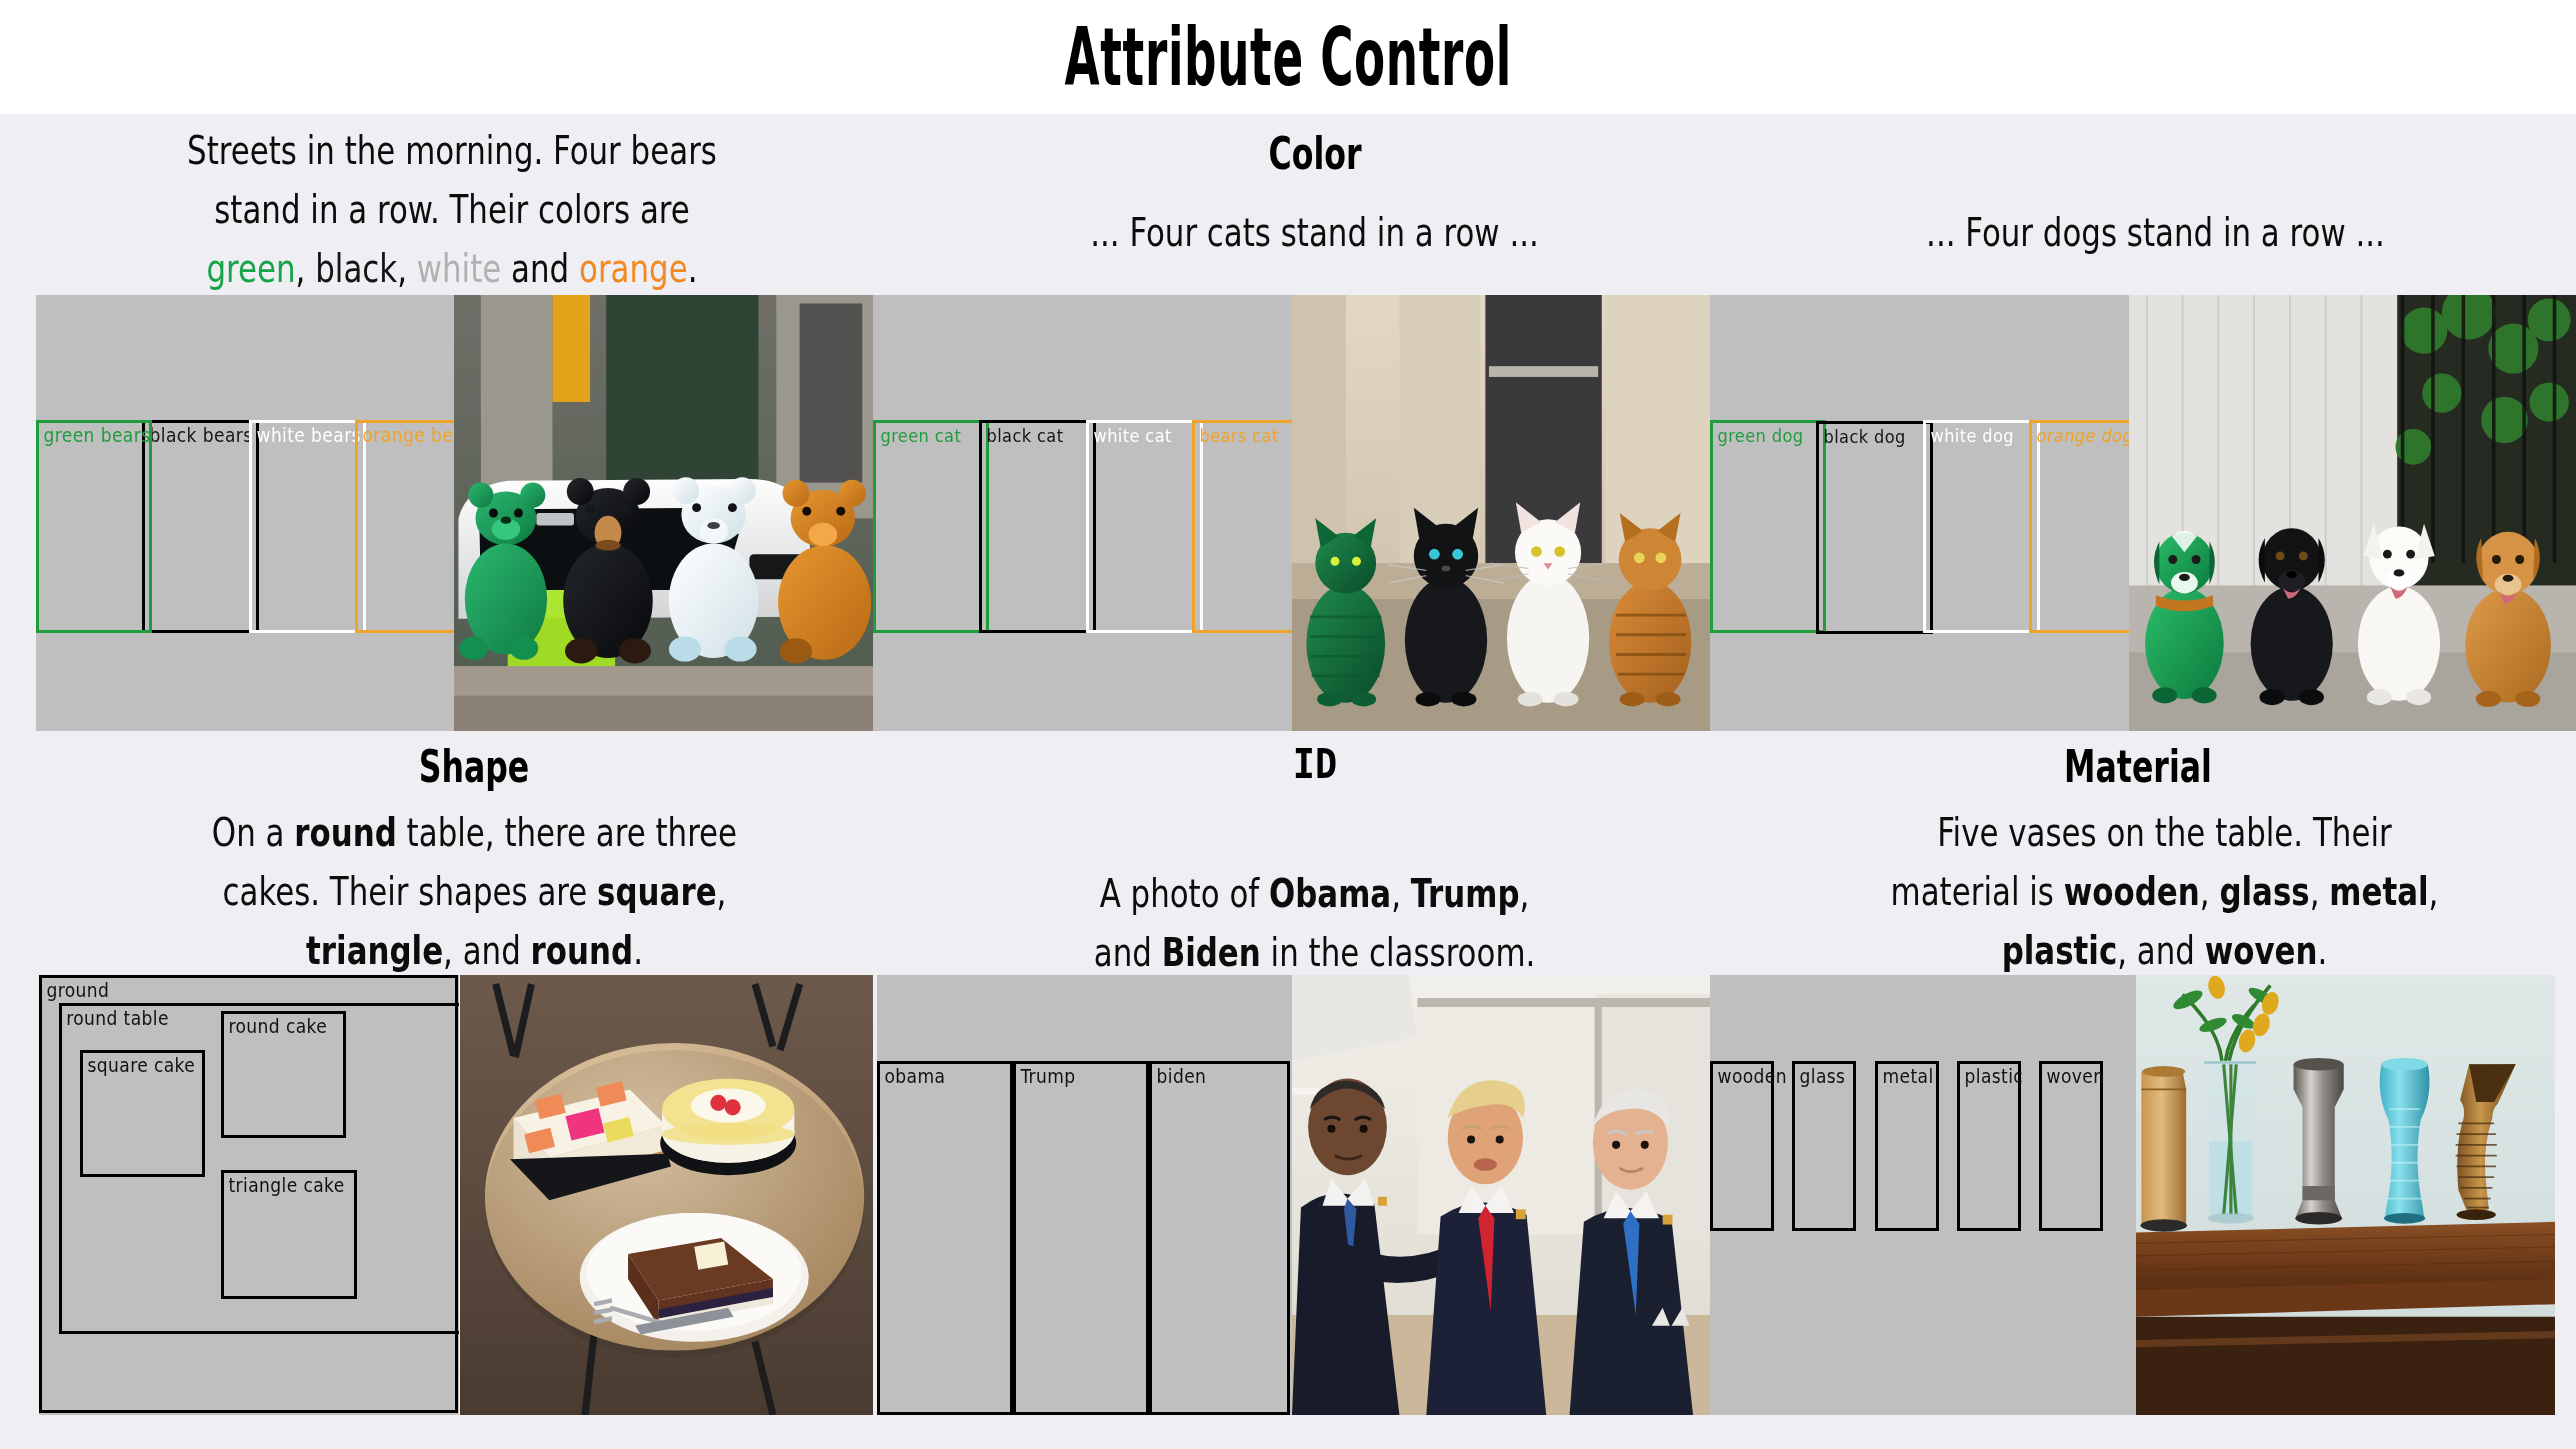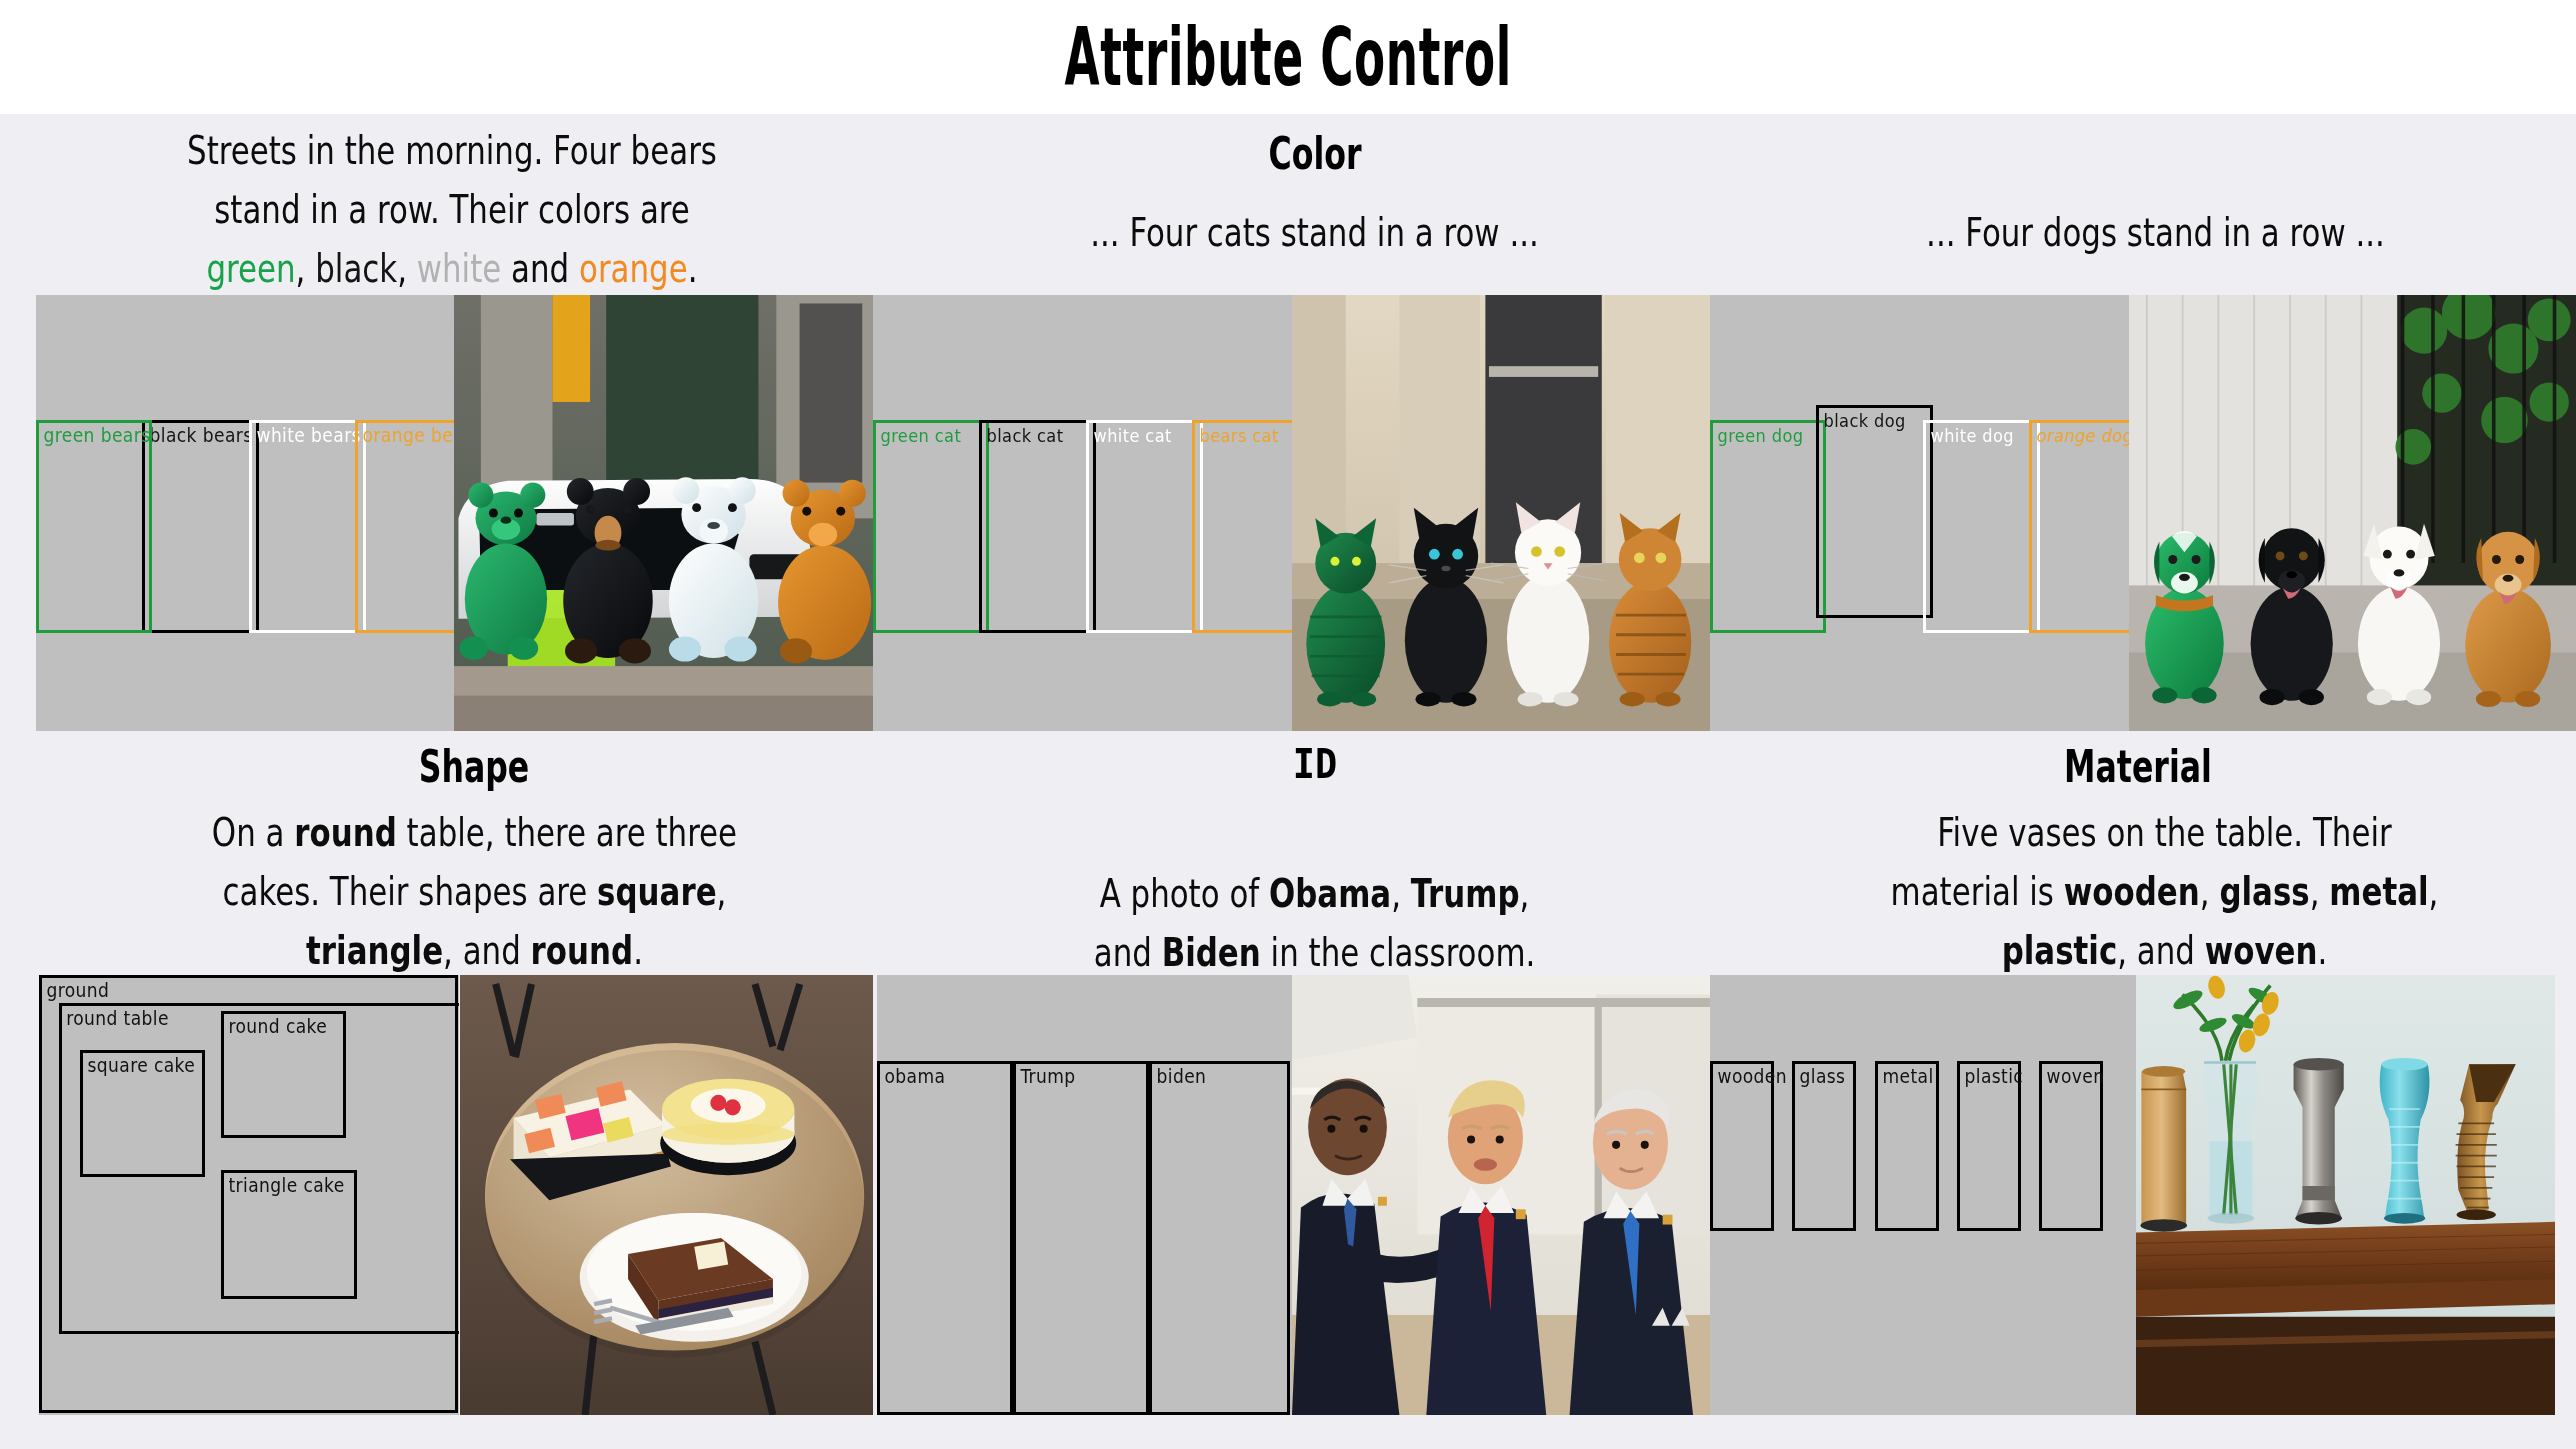--- a/index.html
+++ b/index.html
@@ -320,21 +320,21 @@
           <ellipse cx="420" cy="452" rx="14" ry="8" fill="#9d5d16"></ellipse>
         </g>
       </svg>
     </div>
 
     <div class="panel" style="left:1710px;top:181px;width:419px;height:436px;">
       <div class="layout-canvas">
         <div class="lbox small" style="left:0px;top:125px;width:116px;height:213px;border:3.6px solid #1f9d3d;">
           <span class="lbl" style="color:#1f9d3d;">green dog</span>
         </div>
-        <div class="lbox small" style="left:106px;top:110px;width:117px;height:213px;border:3.6px solid #000000;">
+        <div class="lbox small" style="left:106px;top:126px;width:117px;height:213px;border:3.6px solid #000000;">
           <span class="lbl" style="color:#141414;">black dog</span>
         </div>
         <div class="lbox small" style="left:213px;top:125px;width:117px;height:213px;border:3.6px solid #ffffff;">
           <span class="lbl" style="color:#ffffff;">white dog</span>
         </div>
         <div class="lbox small" style="left:319px;top:125px;width:117px;height:213px;border:3.6px solid #f0a32a;font-style:italic;">
           <span class="lbl" style="color:#f0a32a;">orange dog</span>
         </div>
       </div>
     </div>

